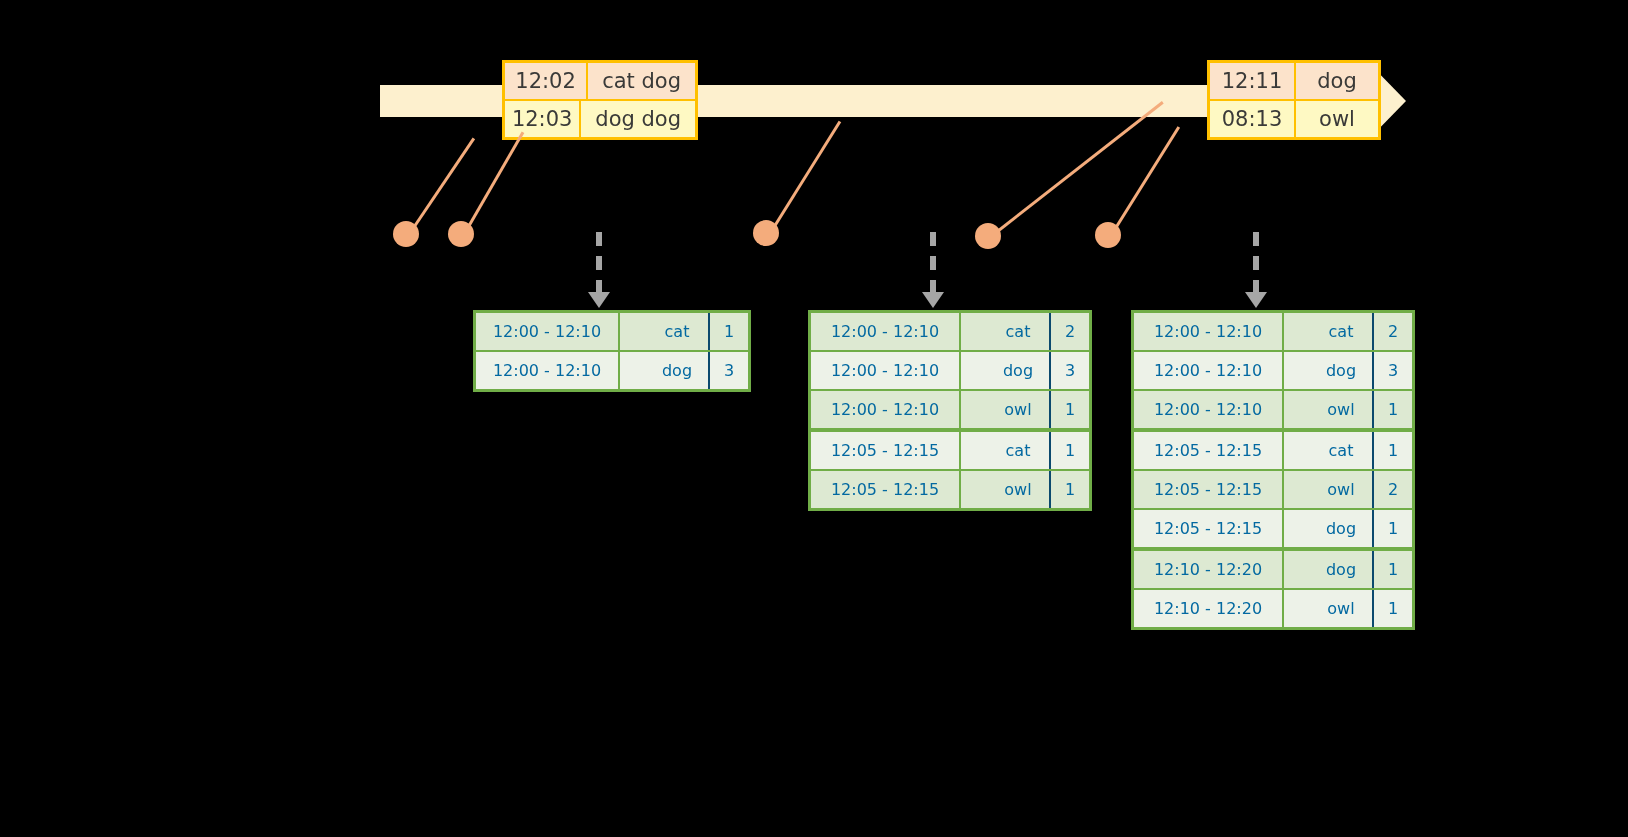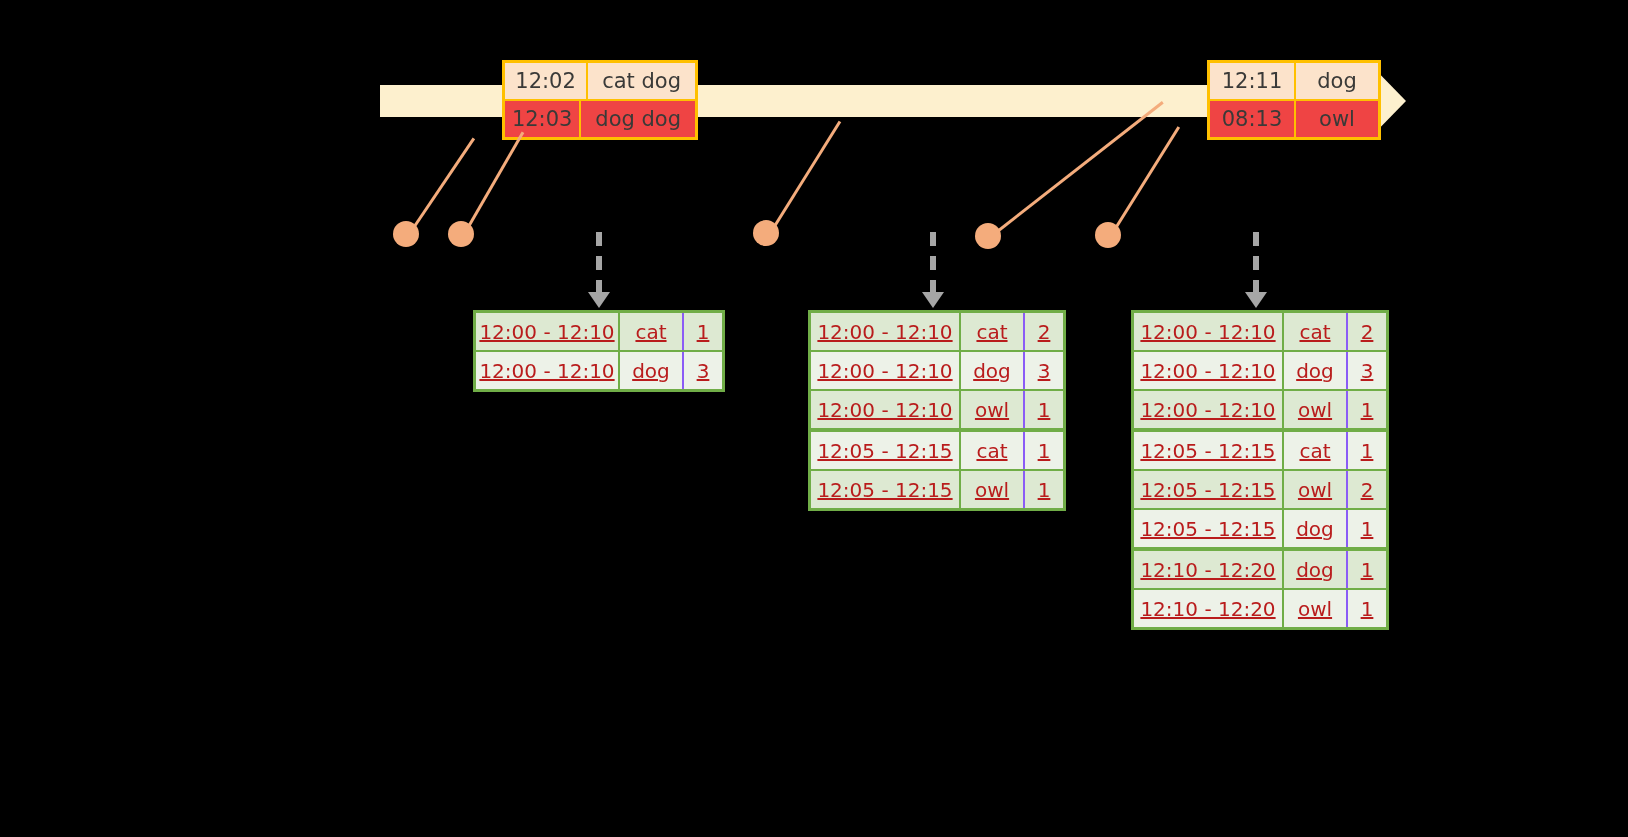--- a/index.html
+++ b/index.html
@@ -18,21 +18,21 @@
   
   .evt{position:absolute;border:3px solid #FFC000;box-sizing:border-box;
        display:flex;flex-direction:column;}
   .evt-row{display:flex;flex:1;}
   .evt-row + .evt-row{border-top:2px solid #FFC000;}
   .evt-row .t{width:84px;display:flex;align-items:center;justify-content:center;
               font-size:21px;color:#3A3A38;border-right:2px solid #FFC000;}
   .evt-row .v{flex:1;display:flex;align-items:center;justify-content:center;
               font-size:21px;color:#3A3A38;padding:0 14px;white-space:nowrap;}
   .shade-a .t,.shade-a .v{background:#FCE3CB;}
-  .shade-b .t,.shade-b .v{background:#ef4444;}
+  .shade-b .t,.shade-b .v{background:#fef9c3;}
 
   #evt1{left:502px;top:60px;width:196px;height:80px;}
   #evt2{left:836px;top:80px;width:196px;height:41px;}
   #evt3{left:1168px;top:60px;width:174px;height:80px;margin-left:39px;}
 
   
   .dot{position:absolute;width:26px;height:26px;border-radius:50%;
        background:#F4AC7C;}
   .conn{position:absolute;transform-origin:0 50%;height:3px;background:#F4AC7C;}
 
@@ -43,23 +43,23 @@
   .darr .head{position:absolute;left:-8px;bottom:-14px;width:0;height:0;
      border-left:11px solid transparent;border-right:11px solid transparent;
      border-top:16px solid #A6A6A6;}
 
   
   .rtbl{position:absolute;border:3px solid #70AD47;box-sizing:border-box;}
   .rrow{display:flex;height:37px;}
   .rrow + .rrow{border-top:2px solid #70AD47;}
   .rrow.grp{border-top:4px solid #70AD47;}
   .rrow .c{display:flex;align-items:center;justify-content:center;
-           font-size:20px;color:#b91c1c;white-space:nowrap;text-decoration:underline;}
+           font-size:16px;color:#0369a1;white-space:nowrap;}
   .rrow .c.win{border-right:2px solid #70AD47;}
-  .rrow .c.key{border-right:2px solid #8b5cf6;}
+  .rrow .c.key{border-right:2px solid #0c4a6e;padding-left:26px;}
   .sh-a .c{background:#DDE9D2;}
   .sh-b .c{background:#EDF2E8;}
 
   #tbl1{left:473px;top:310px;}
   #tbl1 .win{width:142px;} #tbl1 .key{width:62px;} #tbl1 .cnt{width:38px;}
   #tbl2{left:808px;top:310px;}
   #tbl2 .win{width:148px;} #tbl2 .key{width:62px;} #tbl2 .cnt{width:38px;}
   #tbl3{left:1131px;top:310px;}
   #tbl3 .win{width:148px;} #tbl3 .key{width:62px;} #tbl3 .cnt{width:38px;}
 </style>

